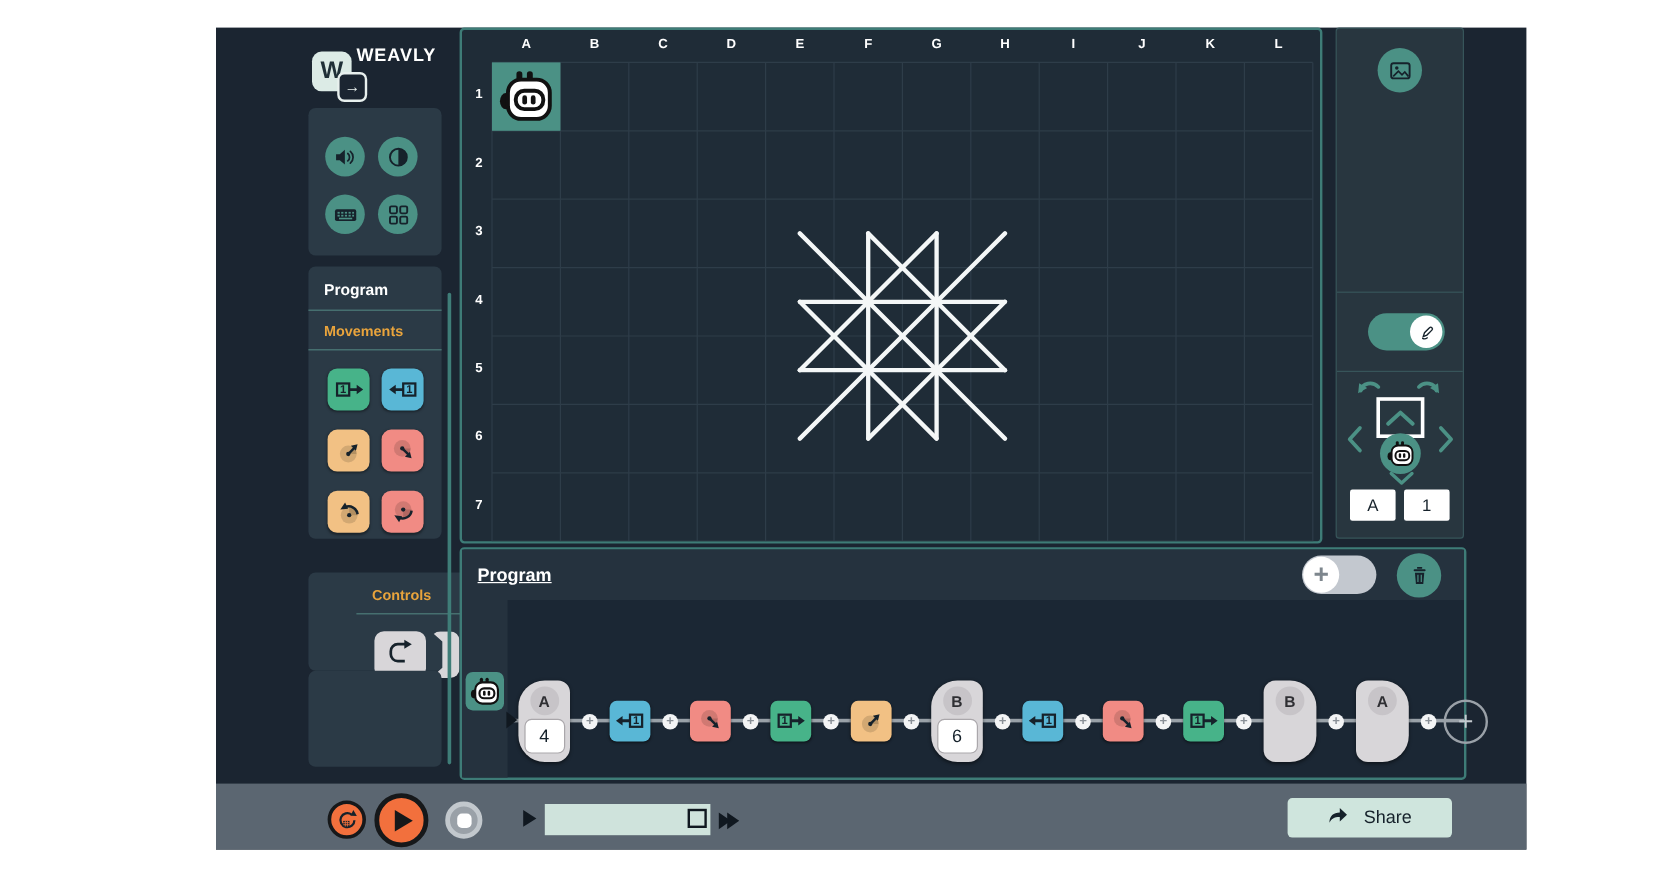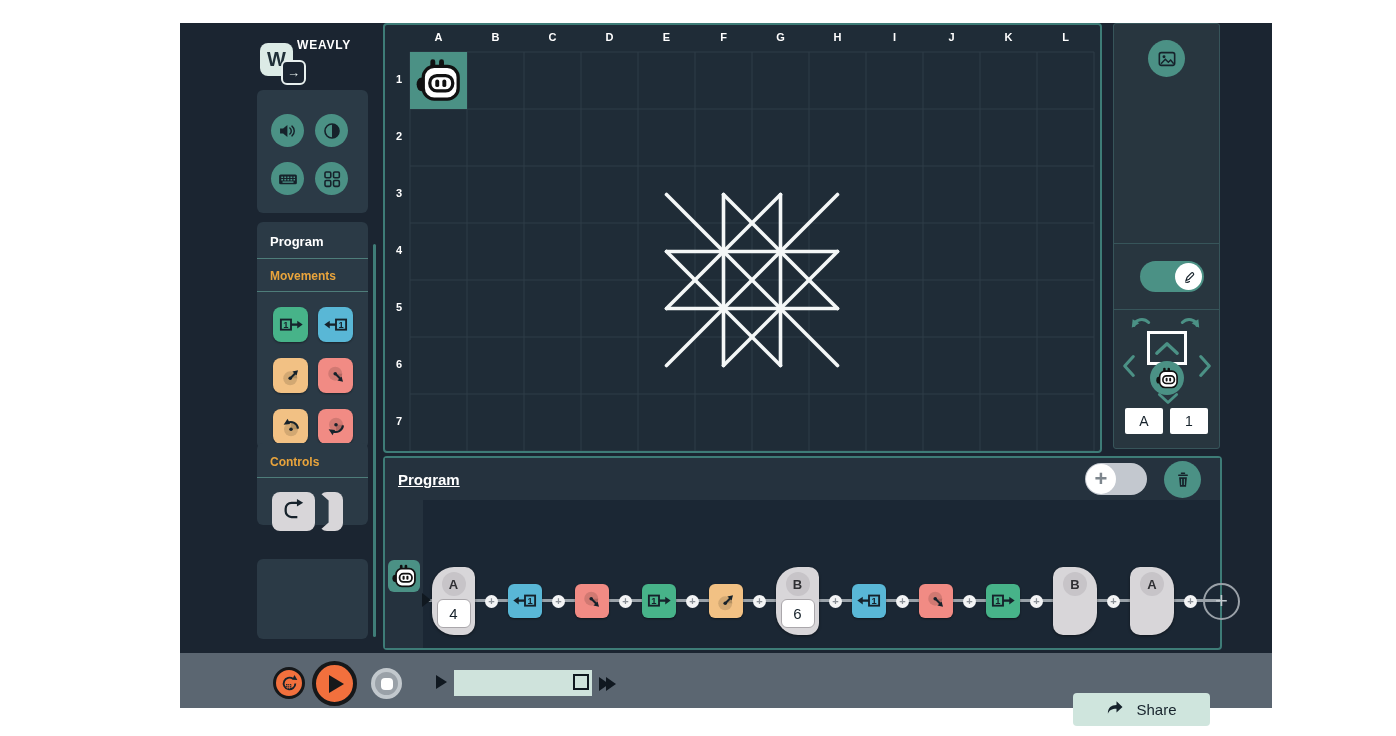--- a/index.html
+++ b/index.html
@@ -8,21 +8,21 @@
   .app{position:absolute;left:180px;top:23px;width:1092px;height:685px;background:#1b2531;}
 
   
   .logo{position:absolute;left:77px;top:17px;width:120px;height:50px;}
   .logo-w{position:absolute;left:3px;top:3px;width:33px;height:33px;background:#dcebe6;
           border-radius:8px;display:flex;align-items:center;justify-content:center;
           color:#203038;font-weight:bold;font-size:20px;}
   .logo-arrow{position:absolute;left:24px;top:20px;width:21px;height:21px;border:2px solid #e8f0ee;
           border-radius:6px;background:#1b2531;display:flex;align-items:center;justify-content:center;
           color:#e8f0ee;font-size:13px;}
-  .logo-text{position:absolute;left:40px;top:-2px;color:#fff;font-weight:bold;font-size:12px;
+  .logo-text{position:absolute;left:40px;top:-2px;color:#fff;font-weight:bold;font-size:15px;
           letter-spacing:.8px;}
   .side-box{position:absolute;left:77px;width:111px;background:#2b3a46;border-radius:6px;}
   .round-btn{width:33px;height:33px;border-radius:50%;background:#4b9185;display:flex;
           align-items:center;justify-content:center;cursor:pointer;}
   .round-btn svg{width:22px;height:22px;}
   .btn-grid{position:absolute;left:14px;top:24px;display:grid;grid-template-columns:33px 33px;
           grid-gap:15px 11px;}
   .panel-title{color:#fff;font-weight:bold;font-size:13px;padding:12px 13px 9px 13px;}
   .panel-sub{color:#e9a43c;font-weight:bold;font-size:12px;padding:10px 13px 8px 13px;}
   .divider{height:1px;background:#4e7d7a;margin:0;}
@@ -134,21 +134,21 @@
   .speed-tri{position:absolute;left:256px;top:22px;width:0;height:0;border-left:11px solid #101820;
           border-top:7px solid transparent;border-bottom:7px solid transparent;}
   .speed-track{position:absolute;left:274px;top:17px;width:138px;height:26px;background:#cfe3dc;}
   .speed-thumb{position:absolute;left:119px;top:4px;width:16px;height:16px;background:#cfe3dc;
           border:2px solid #101820;box-sizing:border-box;cursor:pointer;}
   .ff-icon{position:absolute;left:419px;top:24px;display:flex;}
   .ff-icon i{width:0;height:0;border-left:10px solid #101820;border-top:7px solid transparent;
           border-bottom:7px solid transparent;}
   .share-btn{position:absolute;left:893px;top:12px;width:137px;height:33px;background:#cfe5dd;
           border-radius:4px;display:flex;align-items:center;justify-content:center;cursor:pointer;
-          color:#16222b;font-size:15px;margin-top:28px;}
+          color:#16222b;font-size:15px;}
   .share-btn svg{width:18px;height:18px;margin-right:12px;}
 </style>
 </head>
 <body>
 
 <div class="page">
   <div class="app">
 
     <div class="logo">
       <div class="logo-w">W</div>
@@ -255,21 +255,21 @@
                 <circle cx="18" cy="15" r="9" fill="rgba(0,0,0,.13)"></circle>
                 <path d="M18 15h9A9 9 0 0 1 18 24z" fill="rgba(0,0,0,.15)"></path>
                 <circle cx="18" cy="15" r="2.3" fill="#16222b"></circle>
                 <path d="M27 16a9.5 9.5 0 0 1-13.5 7.5" stroke="#16222b" stroke-width="2.7" fill="none"></path>
                 <path d="M8.5 21l8.3 1-3.2 6.6z" fill="#16222b"></path>
               </svg></span>
           </div>
         </div>
     </div>
 
-    <div class="side-box" style="top:420px;height:82px;">
+    <div class="side-box" style="top:454px;height:82px;padding-left:40px;">
       <div class="panel-sub" style="padding-top:12px;">Controls</div>
       <div class="divider"></div>
       <div class="loop-palette">
         <div class="loop-left">
             <svg viewBox="0 0 36 36" width="100%" height="100%">
               <path d="M23 7h-8a7 7 0 0 0-7 7v3a7 7 0 0 0 7 7h7" stroke="#16222b" stroke-width="2.7" fill="none"></path>
               <path d="M29 7l-7.5-4.5v9z" fill="#16222b"></path>
             </svg>
           </div>
         <div class="loop-right"></div>

